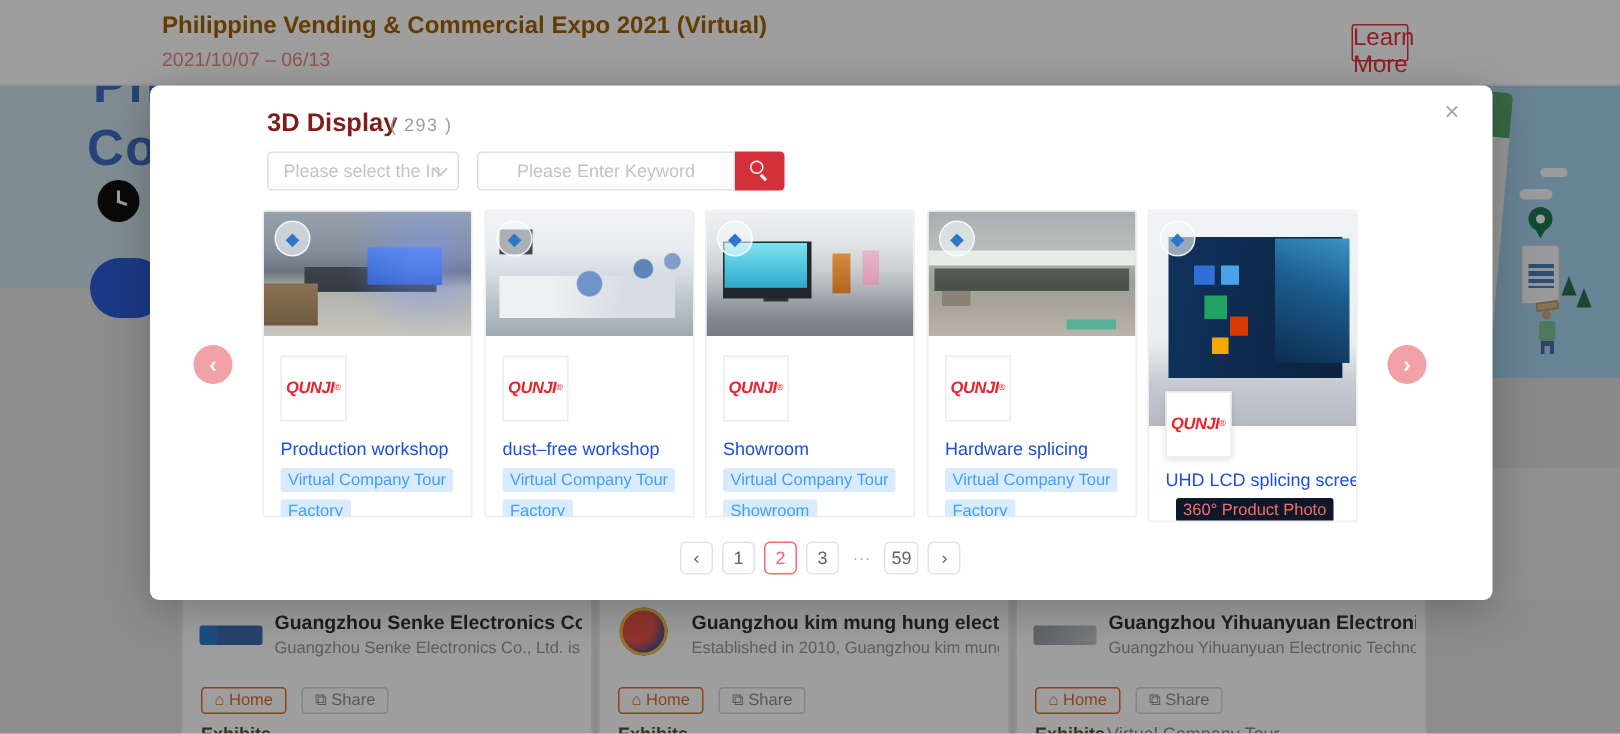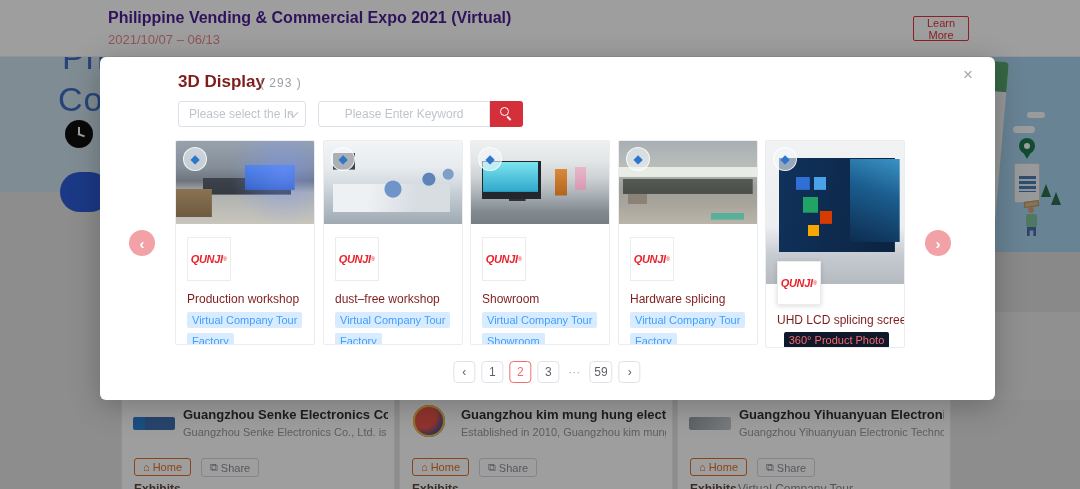--- a/index.html
+++ b/index.html
@@ -3,21 +3,21 @@
 <meta charset="utf-8">
 <style>
   * { margin:0; padding:0; box-sizing:border-box; }
   body { font-family:"Liberation Sans", sans-serif; background:#444; }
   .screen { position:relative; width:1080px; height:489px; overflow:hidden; background:#e8e8e8; }
 
   
   .bg { position:absolute; inset:0; z-index:1; }
   .banner { position:absolute; left:0; top:57px; width:1080px; height:135px; background:#cfe3ee; }
   .page-gray { position:absolute; left:0; top:192px; width:1080px; height:297px; background:#e4e4e4; }
-  .banner-big { position:absolute; font-size:34px; font-weight:normal; color:#3e6ec4; letter-spacing:1px; }
+  .banner-big { position:absolute; font-size:34px; font-weight:bold; color:#3e6ec4; letter-spacing:1px; }
   .clock-icon { position:absolute; left:65px; top:120px; width:28px; height:28px; border-radius:50%; background:#101010; }
   .clock-icon::before { content:""; position:absolute; left:13px; top:7px; width:2px; height:8px; background:#fff; }
   .clock-icon::after { content:""; position:absolute; left:13px; top:13px; width:7px; height:2px; background:#fff; transform:rotate(20deg); transform-origin:left center; }
   .blue-pill { position:absolute; left:60px; top:172px; width:50px; height:40px; border-radius:20px; background:#2c5cd8; }
 
   
   .sky { position:absolute; left:978px; top:57px; width:102px; height:195px; background:#a9d4ef; }
   .ground { position:absolute; left:978px; top:252px; width:102px; height:60px; background:#dedede; }
   .ground2 { position:absolute; left:978px; top:312px; width:102px; height:88px; background:#e9e9e9; }
   .cloud { position:absolute; background:#fdfdfd; border-radius:8px; opacity:.95; }
@@ -30,24 +30,24 @@
   .person { position:absolute; left:1026px; top:214px; width:11px; height:13px; background:#7ec29a; border-radius:2px; }
   .person::before { content:""; position:absolute; left:2px; top:-7px; width:6px; height:6px; border-radius:50%; background:#d9a07a; }
   .person::after { content:""; position:absolute; left:1px; top:13px; width:9px; height:9px; background:#4a6fa5; clip-path:polygon(0 0,100% 0,100% 100%,70% 100%,70% 40%,30% 40%,30% 100%,0 100%); }
   .boxes { position:absolute; left:1024px; top:201px; width:15px; height:6px; background:#d9b98a; border:1px solid #b99763; transform:rotate(-8deg); }
   .machine { position:absolute; left:956px; top:60px; width:46px; height:160px; background:#f4f5f6; border-radius:4px; transform:rotate(5deg); }
   .machine::before { content:""; position:absolute; left:0; top:0; width:46px; height:30px; background:#5aa86e; border-radius:4px 4px 0 0; }
   .machine::after { content:""; position:absolute; left:14px; top:112px; width:17px; height:17px; border-radius:50%; background:#e04038; }
 
   
   .header { position:absolute; left:0; top:0; width:1080px; height:57px; background:#fff; border-bottom:1px solid #efefef; }
-  .h-title { position:absolute; left:108px; top:9px; font-size:16px; font-weight:bold; color:#4c1d95; }
+  .h-title { position:absolute; left:108px; top:9px; font-size:16px; font-weight:bold; color:#a16207; }
   .h-dates { position:absolute; left:108px; top:32px; font-size:13px; color:#ea8a8f; }
   .btn-exh { position:absolute; left:788px; top:16px; width:100px; height:25px; background:#e2343d; color:#fff; font-size:11px; font-weight:bold; border:none; border-radius:2px; cursor:pointer; }
-  .btn-learn { position:absolute; left:901px; top:16px; width:56px; height:25px; background:transparent; color:#e2343d; font-size:11px; border:1px solid #e2343d; border-radius:2px; cursor:pointer;margin-left:12px; }
+  .btn-learn { position:absolute; left:901px; top:16px; width:38px; height:25px; background:transparent; color:#e2343d; font-size:16px; border:1px solid #e2343d; border-radius:2px; cursor:pointer; }
 
   
   .ccard { position:absolute; top:397px; width:274px; height:110px; background:#fff; border:1px solid #ececec; }
   .c1 { left:121px; } .c2 { left:399px; } .c3 { left:677px; }
   .c-name { position:absolute; left:61px; top:9px; font-size:13px; font-weight:600; color:#333; white-space:nowrap; overflow:hidden; width:205px; }
   .c-desc { position:absolute; left:61px; top:28px; font-size:11px; color:#999; white-space:nowrap; overflow:hidden; width:205px; }
   .c-logo1 { position:absolute; left:11px; top:19px; width:42px; height:13px; background:linear-gradient(90deg,#2e7fd0 0 12px,#3f6fb0 12px); border-radius:2px; }
   .c-logo2 { position:absolute; left:13px; top:7px; width:32px; height:32px; border-radius:50%; background:radial-gradient(circle at 35% 35%, #e8534a 0 40%, #2c52a0 75%); box-shadow:inset 0 0 0 2px #f0c040; }
   .c-logo3 { position:absolute; left:11px; top:19px; width:42px; height:13px; background:linear-gradient(90deg,#9aa0a6,#c4c8cc); border-radius:2px; }
   .btn-home { position:absolute; left:12px; top:60px; display:inline-flex; align-items:center; gap:3px; border:1px solid #e0702e; color:#e0702e; background:#fff; font-size:11px; padding:2px 8px; border-radius:3px; cursor:pointer; }
@@ -79,21 +79,21 @@
   .mcard { position:absolute; top:83px; width:140px; height:205px; background:#fff; border:1px solid #ebedf0; border-radius:2px; overflow:hidden; cursor:pointer; }
   .mcard.tall { height:208px; }
   .x1{left:75px} .x2{left:223px} .x3{left:370px} .x4{left:518px} .x5{left:665px}
   .photo { position:absolute; left:0; top:0; width:138px; height:83px; }
   .photo.big { height:143px; }
   .badge360 { position:absolute; left:7px; top:6px; width:24px; height:24px; border-radius:50%; background:rgba(244,248,252,.6); border:1px solid rgba(255,255,255,.8); display:flex; align-items:center; justify-content:center; color:#2d76cc; font-size:12px; }
   .brand-box { position:absolute; left:11px; top:96px; width:44px; height:44px; background:#fff; border:1px solid #ececec; display:flex; align-items:center; justify-content:center; }
   .brand-box.over { top:120px; box-shadow:0 1px 5px rgba(0,0,0,.15); }
   .brand { color:#e8242e; font-weight:800; font-style:italic; font-size:11px; letter-spacing:-0.3px; }
   .rmark { color:#e8242e; font-size:6px; vertical-align:super; }
-  .mcard-title { position:absolute; left:11px; top:151px; font-size:12px; color:#7f1d1d; white-space:nowrap; }
+  .mcard-title { position:absolute; left:11px; top:151px; font-size:12px; color:#1d4ed8; white-space:nowrap; }
   .mcard-title.low { top:172px; }
   .tags { position:absolute; left:11px; top:169px; right:4px; line-height:1.1; }
   .tag { display:inline-block; background:#d9ecff; color:#409eff; font-size:11px; padding:2px 5px; border-radius:2px; margin:0 4px 3px 0; }
   .tag.pink { background:#0f172a; color:#f56c6c; }
   .tags.center { top:189px; text-align:center; }
 
   
   .ph1 { background:
     radial-gradient(circle at 78% 38%, rgba(120,150,255,.5), transparent 45%),
     linear-gradient(#4a81e8,#2d5ec4) no-repeat 78% 42%/36% 30%,

